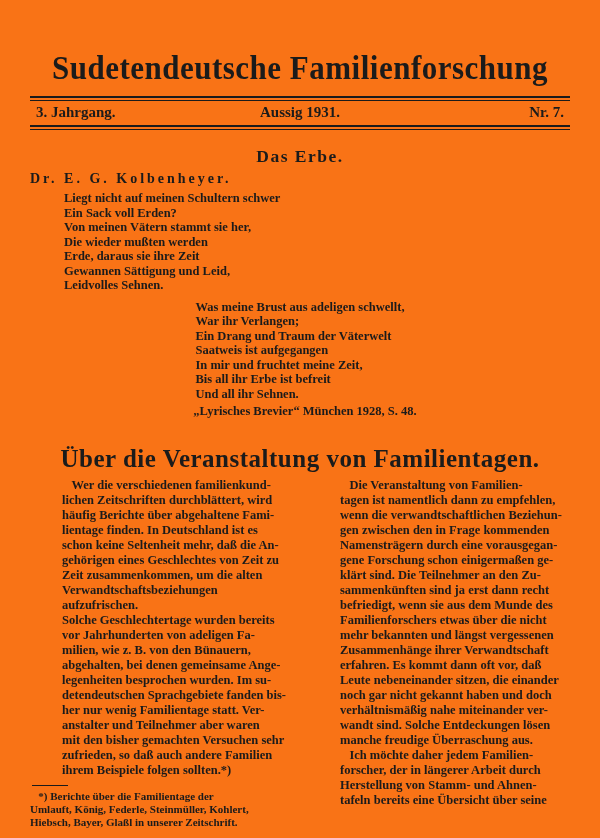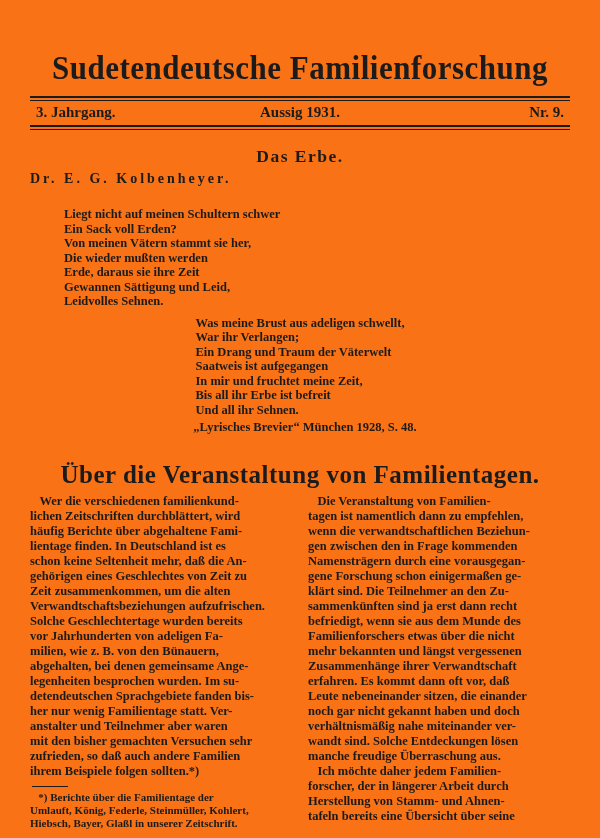--- a/index.html
+++ b/index.html
@@ -56,21 +56,21 @@
     letter-spacing: 3px;
     margin-bottom: 4px;
   }
   .stanza {
     white-space: pre-wrap;
     font-size: 12.5px;
     line-height: 14.5px;
     font-weight: bold;
   }
   .poem-columns { display: flex; }
-  .poem-columns .stanza-left  { width: 50%; padding-left: 34px; box-sizing: border-box; margin-top: 16px; }
+  .poem-columns .stanza-left  { width: 50%; padding-left: 34px; box-sizing: border-box; }
   .poem-columns .stanza-right { width: 50%; padding-left: 12px; box-sizing: border-box; }
   .stanza-center {
     width: fit-content;
     margin: 7px auto 2px auto;
   }
   .poem-credit {
     font-size: 12.5px;
     font-weight: bold;
     line-height: 15px;
     margin-top: 3px;
@@ -93,20 +93,21 @@
     margin-bottom: 9px;
   }
   .article-columns { display: flex; gap: 16px; }
   .col { width: 262px; box-sizing: border-box; }
   .body-text {
     white-space: pre-wrap;
     font-size: 12.5px;
     line-height: 15px;
     font-weight: bold;
     text-align: left;
+    margin-left: 32px;
   }
   .footnote-rule {
     width: 36px;
     border-top: 1.5px solid #1b1b1b;
     margin: 7px 0 4px 2px;
   }
   .footnote-text {
     white-space: pre-wrap;
     font-size: 11px;
     line-height: 13px;
@@ -117,21 +118,21 @@
 <body>
 
 <div class="page">
 
   <header>
     <h1 class="journal-title">Sudetendeutsche Familienforschung</h1>
     <div class="rule-double"></div>
     <div class="issue-row">
       <span class="left">3. Jahrgang.</span>
       <span class="mid">Aussig 1931.</span>
-      <span class="right">Nr. 9.</span>
+      <span class="right">Nr. 7.</span>
     </div>
     <div class="rule-double"></div>
   </header>
 
   <section>
     <h2 class="poem-title">Das Erbe.</h2>
     <div class="poem-author">Dr. E. G. Kolbenheyer.</div>
 
     <div class="poem-columns">
       <div class="stanza stanza-left">Liegt nicht auf meinen Schultern schwer

